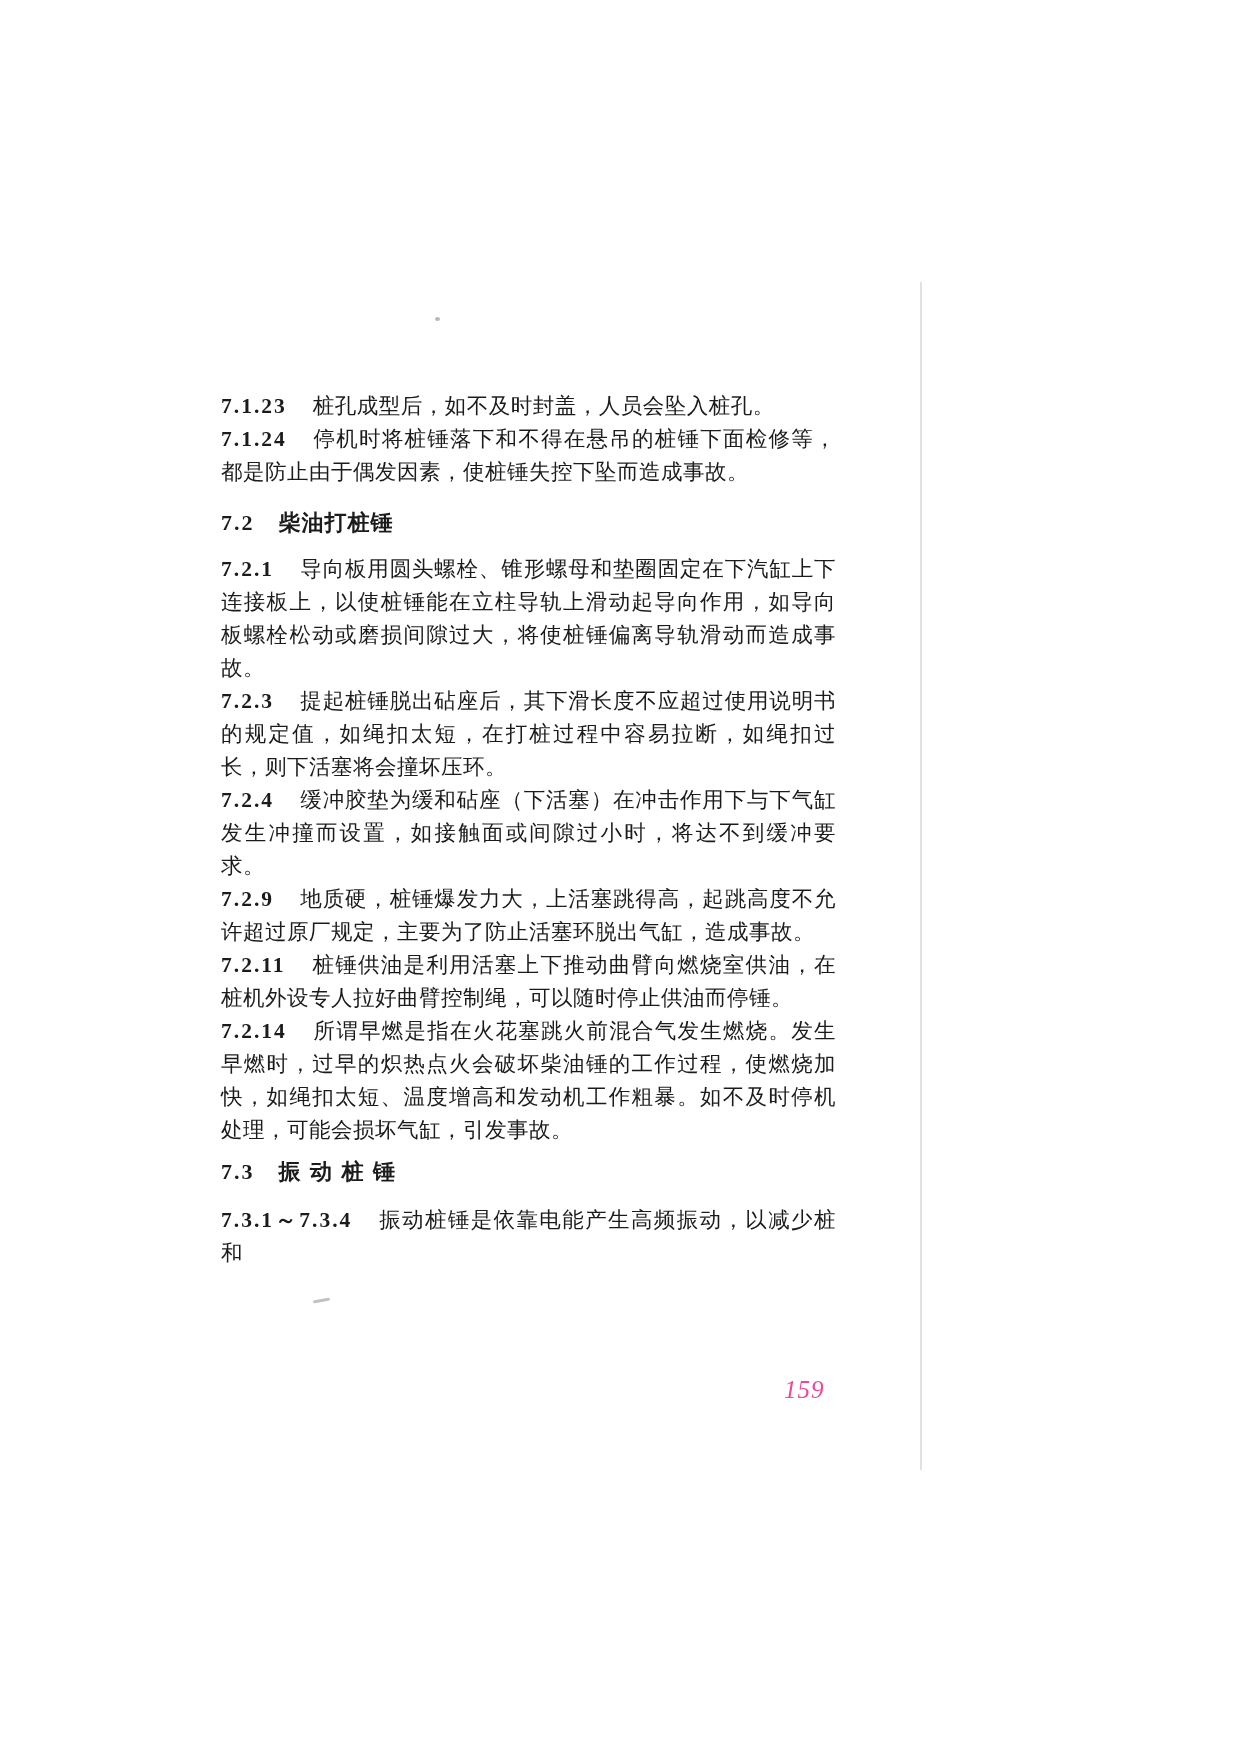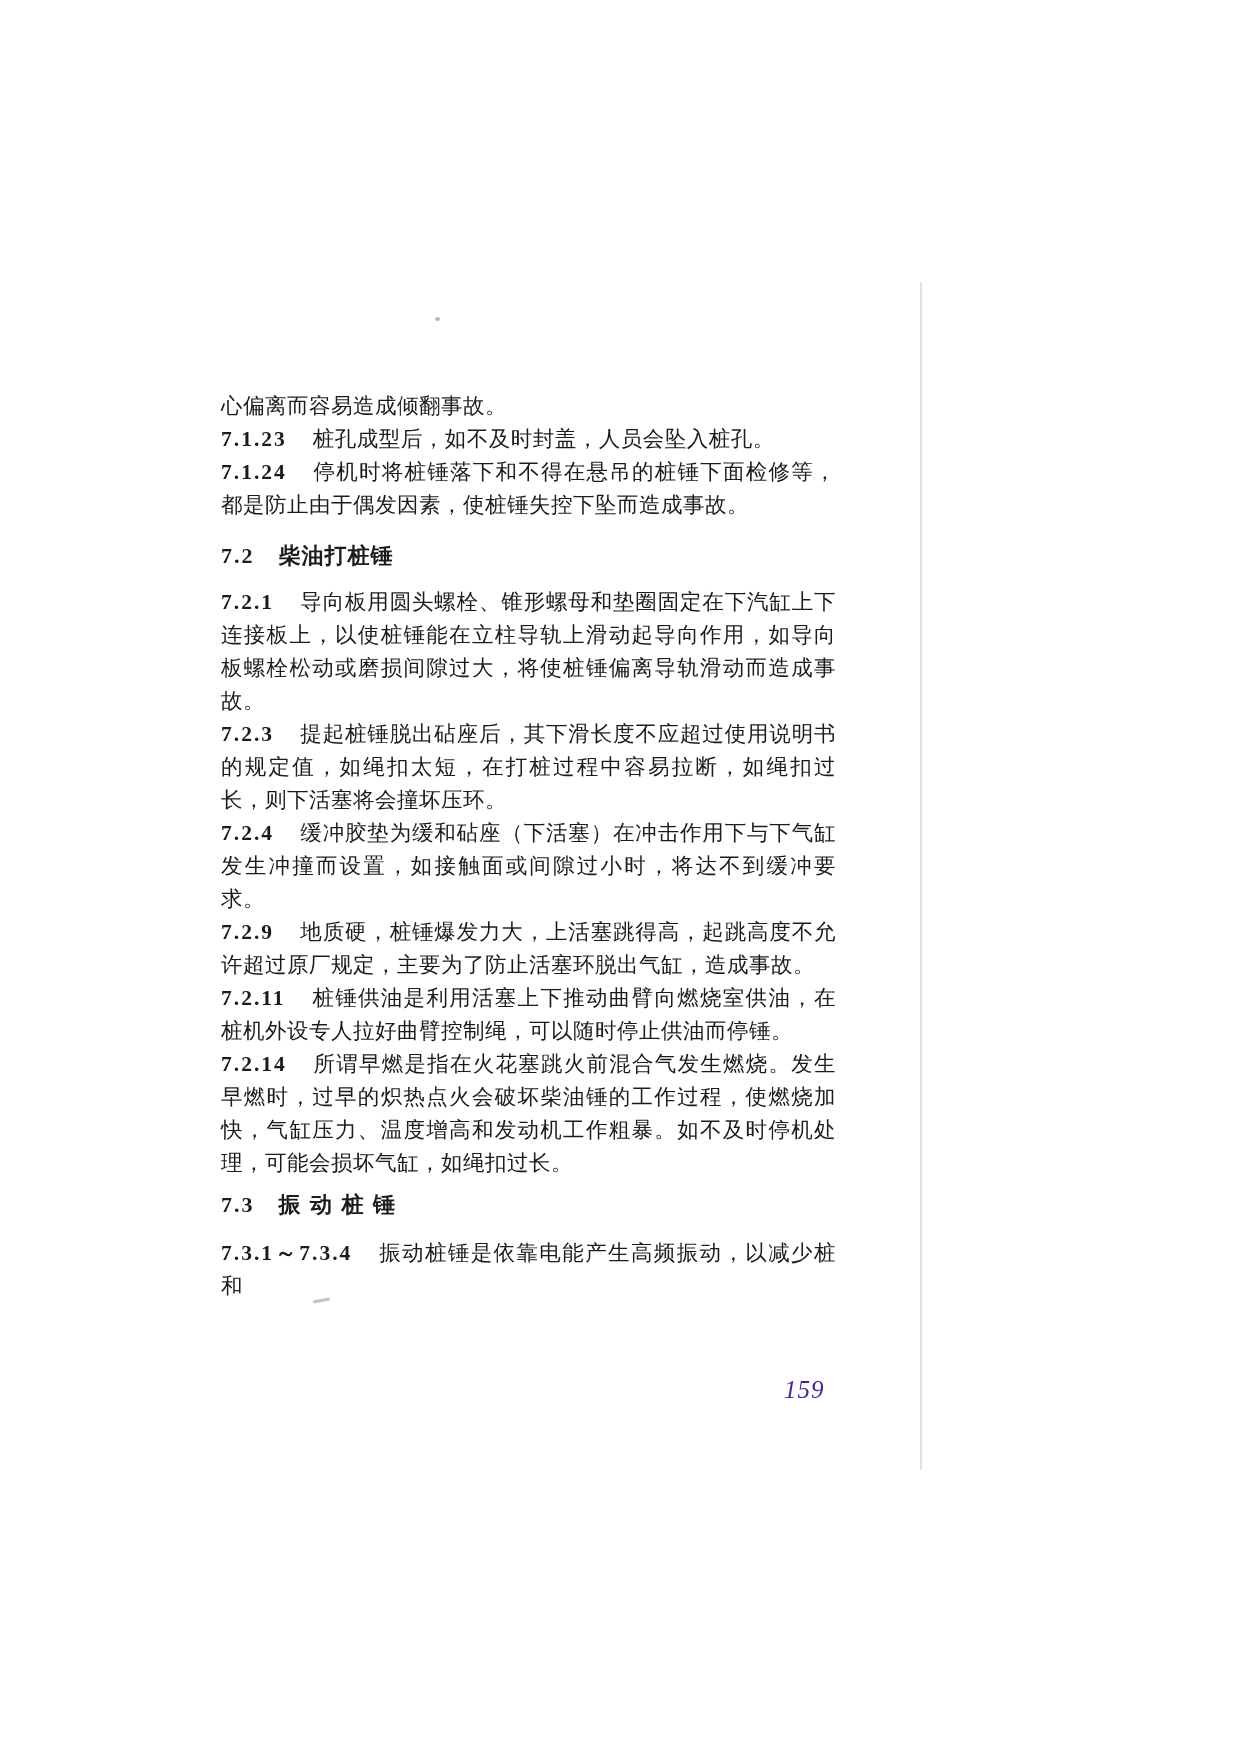--- a/index.html
+++ b/index.html
@@ -53,21 +53,21 @@
     letter-spacing: 2px;
   }
   .page-number {
     position: absolute;
     left: 784px;
     top: 1376px;
     font-family: "Liberation Serif", "DejaVu Serif", serif;
     font-style: italic;
     font-size: 25px;
     letter-spacing: 1px;
-    color: #4c1d95;
+    color: #ec4899;
   }
   
   .scan-line-vertical {
     position: absolute;
     left: 920px;
     top: 282px;
     width: 2px;
     height: 1188px;
     background: #dcdce0;
     opacity: 0.85;
@@ -98,41 +98,40 @@
 <body>
 
 <div class="page">
 
   <div class="scan-speck"></div>
   <div class="scan-line-vertical"></div>
   <div class="scan-mark-dash"></div>
 
   <div class="text-block">
 
-    <p><span>心偏离而容易造成倾翻事故。</span></p>
 
     <p><span class="clause-number">7.1.23</span><span>桩孔成型后，如不及时封盖，人员会坠入桩孔。</span></p>
 
     <p><span class="clause-number">7.1.24</span><span>停机时将桩锤落下和不得在悬吊的桩锤下面检修等，都是防止由于偶发因素，使桩锤失控下坠而造成事故。</span></p>
 
     <h2 class="section-heading"><span class="heading-number">7.2</span><span>柴油打桩锤</span></h2>
 
     <p><span class="clause-number">7.2.1</span><span>导向板用圆头螺栓、锥形螺母和垫圈固定在下汽缸上下连接板上，以使桩锤能在立柱导轨上滑动起导向作用，如导向板螺栓松动或磨损间隙过大，将使桩锤偏离导轨滑动而造成事故。</span></p>
 
     <p><span class="clause-number">7.2.3</span><span>提起桩锤脱出砧座后，其下滑长度不应超过使用说明书的规定值，如绳扣太短，在打桩过程中容易拉断，如绳扣过长，则下活塞将会撞坏压环。</span></p>
 
     <p><span class="clause-number">7.2.4</span><span>缓冲胶垫为缓和砧座（下活塞）在冲击作用下与下气缸发生冲撞而设置，如接触面或间隙过小时，将达不到缓冲要求。</span></p>
 
 
 
     <p><span class="clause-number">7.2.9</span><span>地质硬，桩锤爆发力大，上活塞跳得高，起跳高度不允许超过原厂规定，主要为了防止活塞环脱出气缸，造成事故。</span></p>
 
     <p><span class="clause-number">7.2.11</span><span>桩锤供油是利用活塞上下推动曲臂向燃烧室供油，在桩机外设专人拉好曲臂控制绳，可以随时停止供油而停锤。</span></p>
 
-    <p><span class="clause-number">7.2.14</span><span>所谓早燃是指在火花塞跳火前混合气发生燃烧。发生早燃时，过早的炽热点火会破坏柴油锤的工作过程，使燃烧加快，气缸压力、温度增高和发动机工作粗暴。如不及时停机处理，可能会损坏气缸，如绳扣过长。</span></p>
+    <p><span class="clause-number">7.2.14</span><span>所谓早燃是指在火花塞跳火前混合气发生燃烧。发生早燃时，过早的炽热点火会破坏柴油锤的工作过程，使燃烧加快，如绳扣太短、温度增高和发动机工作粗暴。如不及时停机处理，可能会损坏气缸，引发事故。</span></p>
 
     <h2 class="section-heading heading-73"><span class="heading-number">7.3</span><span>振 动 桩 锤</span></h2>
 
     <p><span class="clause-number">7.3.1～7.3.4</span><span>振动桩锤是依靠电能产生高频振动，以减少桩和</span></p>
 
   </div>
 
   <div class="page-number">159</div>
 
 </div>

